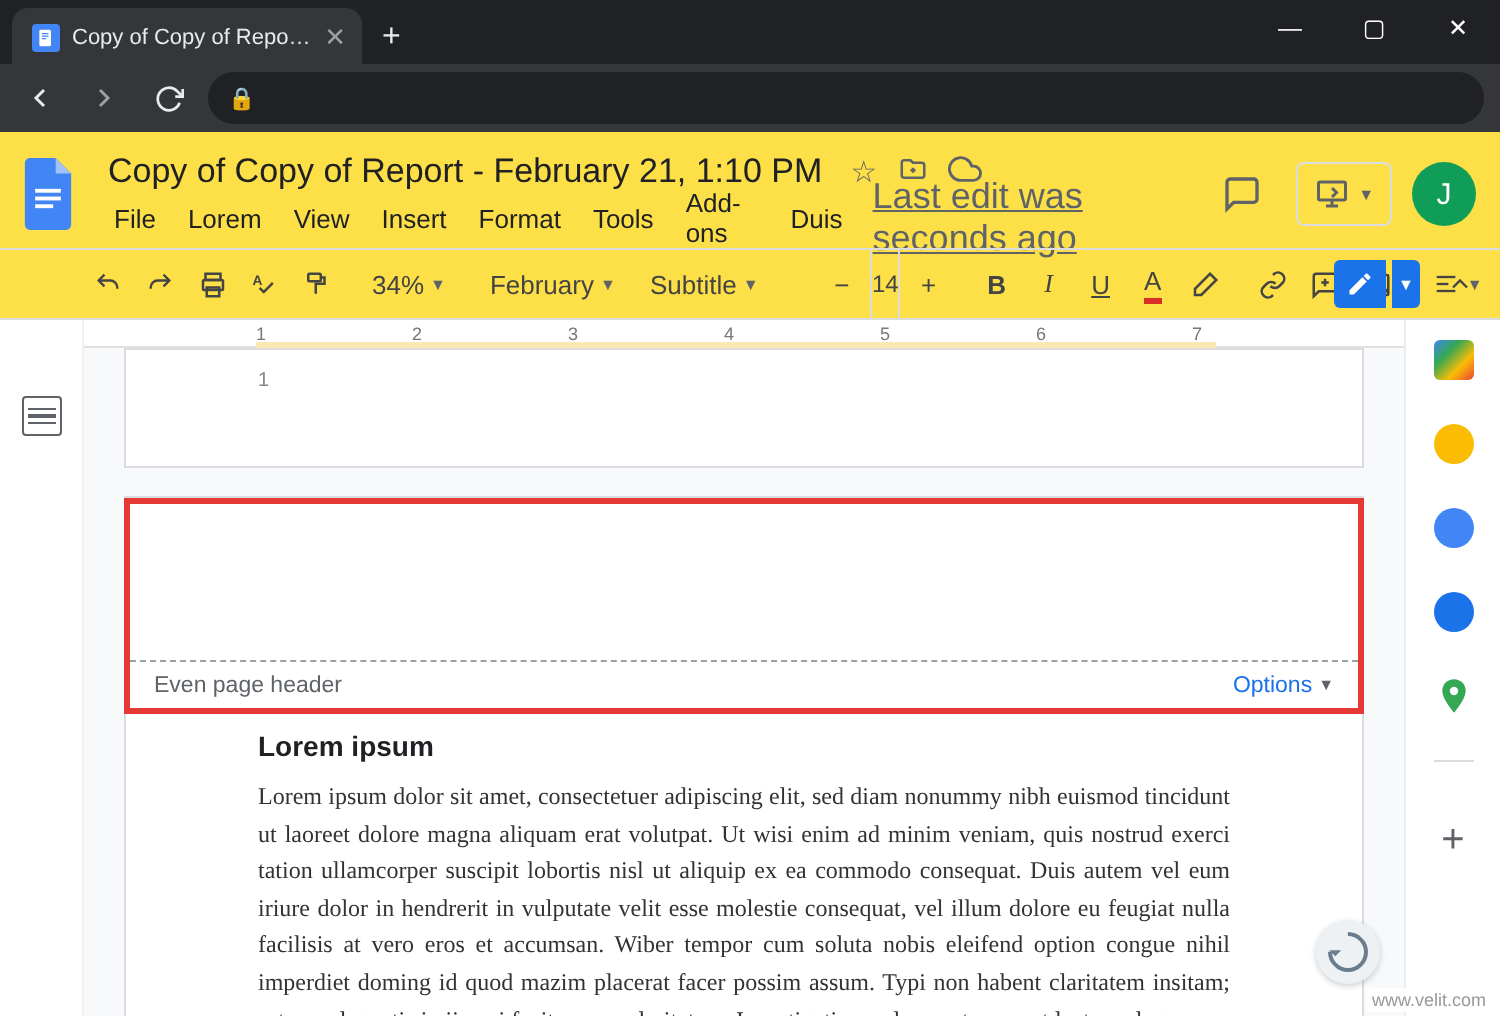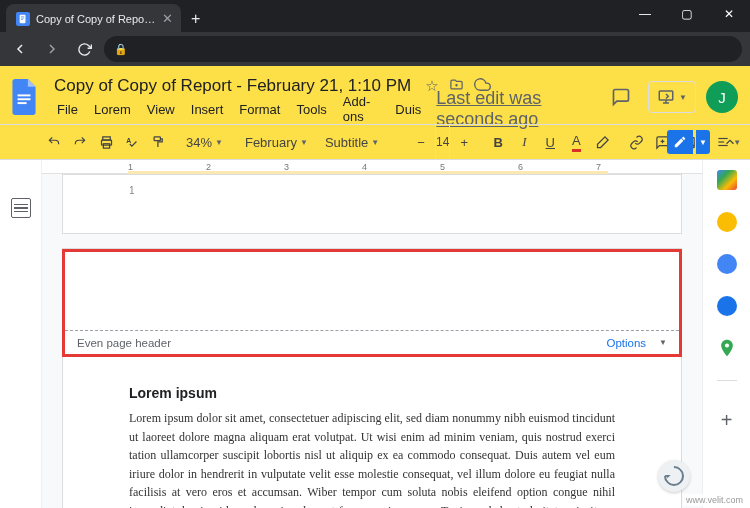--- a/index.html
+++ b/index.html
@@ -63,23 +63,23 @@
   .ruler-inner { position:absolute; left: 86px; right:20px; top:0; height:100%;}
   .ruler-active { position:absolute; left: 0; width: 480px; top: 11px; height:3px; background:#fce8b2;}
   .ruler-tick { position:absolute; top:2px; }
   
   .page { background: #fff; margin: 0 20px 14px 20px; border: 1px solid #dadce0; min-height: 60px; position: relative; }
   .page1 { height: 46px; padding: 10px 66px; font-size: 10px; color: #888; }
   .page2 { padding: 0; }
   .header-region { border: 3px solid #e53935; height: 108px; position: relative; margin: 0 -1px; }
   .header-label-row { position: absolute; bottom: 0; left: 0; right: 0; height: 24px; border-top: 1px dashed #9aa0a6; display: flex; align-items: center; justify-content: space-between; padding: 0 12px; font-size: 11.5px; }
   .header-label { color: #5f6368; }
-  .options-link { color: #1a73e8; cursor: pointer; display:flex; align-items:center; gap:13px;}
+  .options-link { color: #1a73e8; cursor: pointer; display:flex; align-items:center; gap:3px;}
   .doc-body { padding: 8px 66px 20px 66px; }
-  .doc-h { font-size: 14px; font-weight: bold; color: #202124; margin-bottom: 8px; margin-top: 20px; }
+  .doc-h { font-size: 14px; font-weight: bold; color: #202124; margin-bottom: 8px; }
   .doc-p { font-size: 12px; color: #333; line-height: 1.55; text-align: justify; margin-bottom: 10px; font-family: Georgia, serif;}
   
   .right-rail { width: 48px; background: #fff; border-left: 1px solid #eceff1; display: flex; flex-direction: column; align-items: center; padding-top: 10px; gap: 22px; }
   .side-app { width: 20px; height: 20px; cursor: pointer; border-radius: 3px; }
   .side-plus { color: #5f6368; font-size: 20px; cursor:pointer; margin-top:6px;}
   
   .grammarly { position: absolute; right: 60px; bottom: 16px; width: 32px; height: 32px; background: #eef1f3; border-radius: 50%; display: flex; align-items: center; justify-content: center; box-shadow: 0 1px 3px rgba(0,0,0,0.2); cursor:pointer;}
   .grammarly-inner { width:20px; height:20px; border: 2.5px solid #6b7c8c; border-radius:50%; border-left-color: transparent; transform: rotate(45deg); position:relative;}
   .grammarly-inner::after { content:''; position:absolute; bottom:-1px; left:2px; width:0;height:0; border:3px solid transparent; border-top-color:#6b7c8c; transform:rotate(-45deg);}
   

